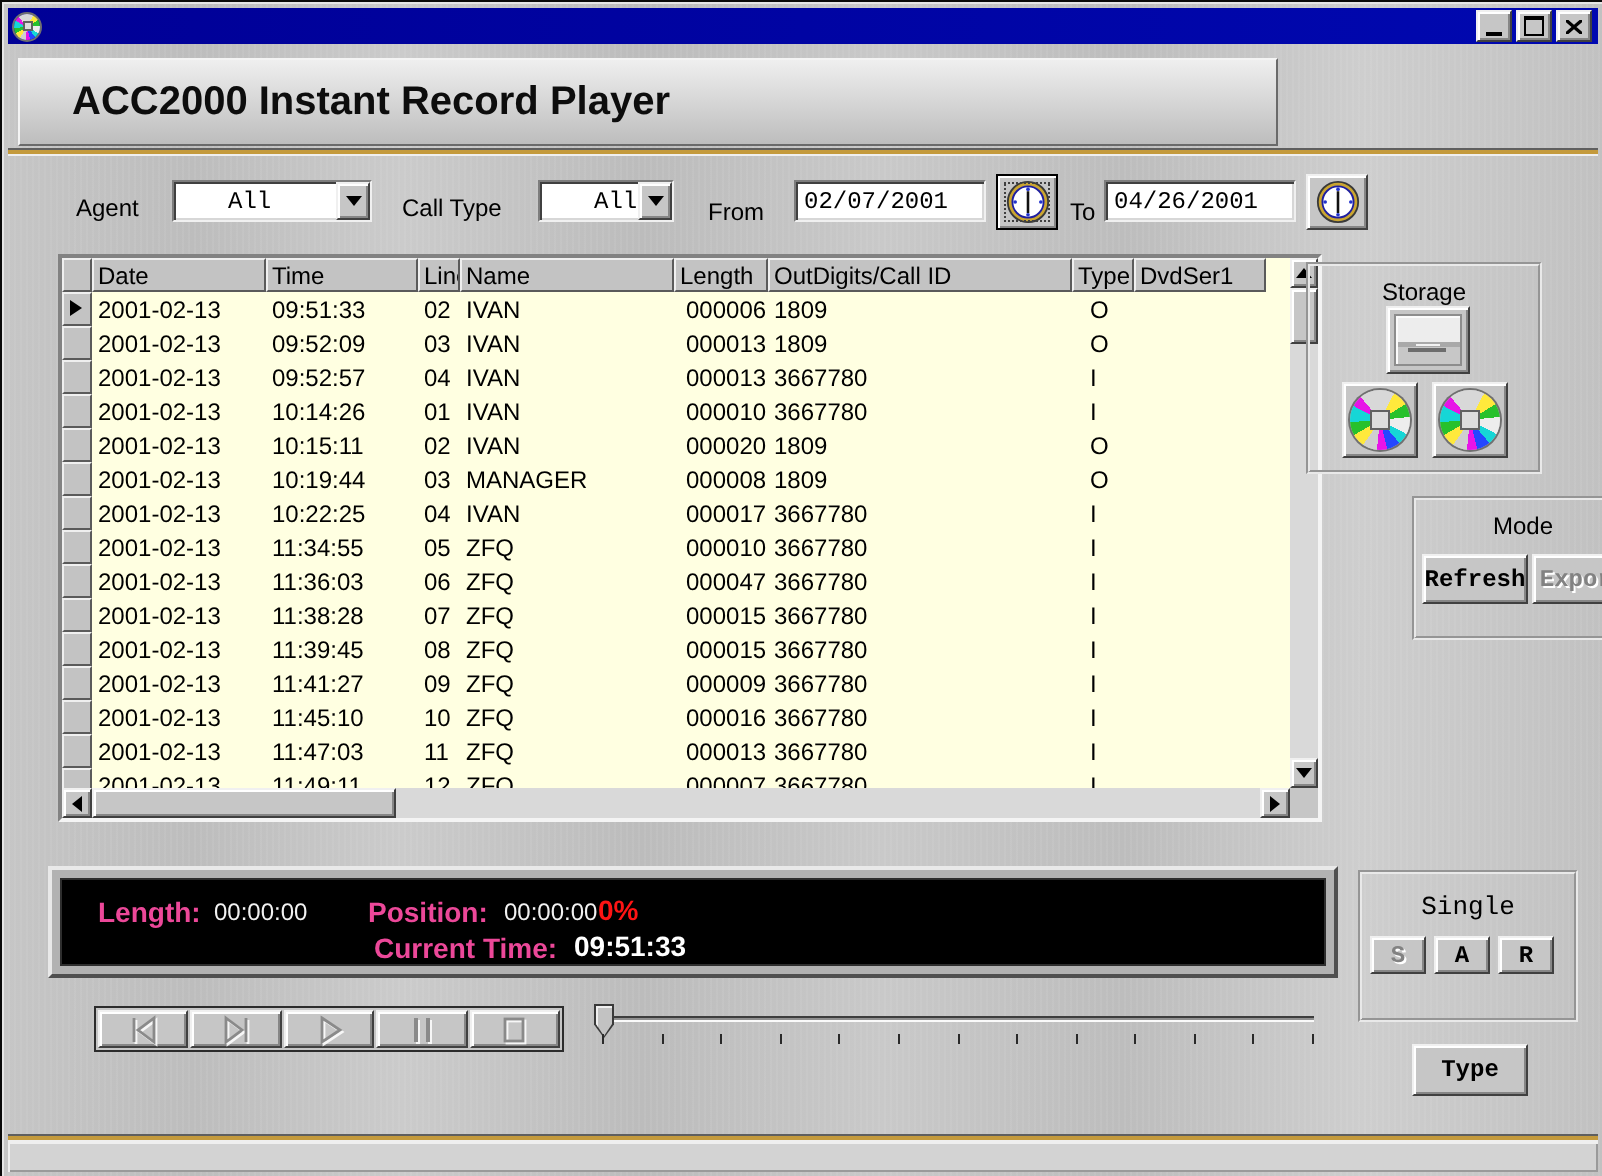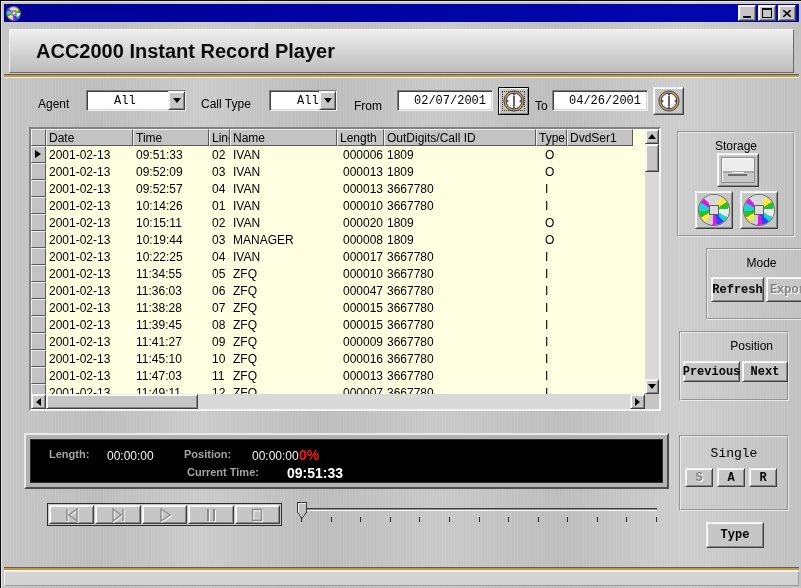--- a/index.html
+++ b/index.html
@@ -31,37 +31,37 @@
   .cd::after{content:'';position:absolute;left:50%;top:50%;transform:translate(-50%,-50%);
     background:#dcdcdc;border:1px solid #606060;}
   .cd.small{width:13px;height:13px;} .cd.small::after{width:3px;height:3px;}
   .cd.big{width:30px;height:30px;} .cd.big::after{width:8px;height:8px;}
   .tb-btns{margin-left:auto;display:flex;gap:2px;}
   .tb-btn{width:16px;height:14px;display:flex;align-items:center;justify-content:center;cursor:default;}
   .g-min{width:8px;height:2px;background:#000;margin-top:7px;}
   .g-max{width:8px;height:7px;border:1px solid #000;border-top-width:2px;}
 
   
-  .header-band{position:absolute;left:8px;top:28px;width:785px;height:44px;
+  .header-band{position:absolute;left:8px;top:28px;width:630px;height:44px;
     background:linear-gradient(180deg,#efefef,#bdbdbd);
     border:1px solid;border-color:#f4f4f4 #6a6a6a #6a6a6a #f4f4f4;box-sizing:border-box;text-align:right;}
   .header-title{position:absolute;left:26px;top:10px;font-size:20px;font-weight:bold;color:#0d0d0d;}
   .rule{height:4px;background:linear-gradient(180deg,#5f5f5f 0 1px,var(--gold-rule) 1px 3px,#efefef 3px 4px);}
   .rule.top{position:absolute;left:3px;top:73px;right:3px;}
   .rule.bottom{position:absolute;left:3px;bottom:18px;right:3px;}
   .status-strip{position:absolute;left:3px;bottom:3px;right:3px;height:15px;background:#d3d3d3;
     box-shadow:inset 1px 1px 0 #efefef, inset -1px -1px 0 #9a9a9a;}
 
   
   .flabel{position:absolute;font-size:12px;}
   .combo{position:absolute;height:21px;display:flex;box-sizing:border-box;padding-left:23px;}
   .combo-value{flex:1;font-size:12px;padding:3px 0 0 4px;overflow:hidden;}
   .combo-btn{width:17px;height:100%;display:flex;align-items:flex-start;justify-content:center;box-sizing:border-box;}
   .tri-down{width:0;height:0;border:4px solid transparent;border-top:5px solid #000;margin-top:6px;}
-  .dateinput{position:absolute;height:21px;box-sizing:border-box;font-size:12px;padding:3px 0 0 16px;}
+  .dateinput{position:absolute;height:21px;box-sizing:border-box;font-size:12px;padding:3px 0 0 4px;}
   .clockbtn{position:absolute;width:31px;height:28px;display:flex;align-items:center;justify-content:center;box-sizing:border-box;}
   .clockbtn.focused{border-color:#000;outline:1px dotted #404040;outline-offset:-5px;}
 
   
   .grid-frame{position:absolute;left:28px;top:126px;width:632px;height:284px;box-sizing:border-box;
     background:#c6c6c6;border:2px solid;border-color:#828282 #f4f4f4 #f4f4f4 #828282;
     box-shadow:inset 1px 1px 0 #4f4f4f;}
   .grid{position:absolute;left:0;top:0;right:14px;bottom:15px;overflow:hidden;background:var(--grid-bg);}
   .grid-header{display:flex;height:17px;}
   .hcell{flex:none;box-sizing:border-box;background:#c3c3c3;font-size:12px;white-space:nowrap;overflow:hidden;
@@ -98,21 +98,21 @@
     background:linear-gradient(180deg,#ededed 0 54%,#a9a9a9 54% 64%,#c7c7c7 64% 100%);
     box-shadow:inset 1px 1px 0 #fbfbfb;}
   .drive-icon::after{content:'';position:absolute;left:6px;bottom:6px;width:19px;height:2px;background:#6d6d6d;}
   .drive-icon::before{content:'';position:absolute;left:10px;bottom:9px;width:12px;height:1px;background:#f2f2f2;}
 
   
   .disp-frame{position:absolute;left:23px;top:432px;width:645px;height:56px;box-sizing:border-box;
     background:#b2b2b2;border:2px solid;border-color:#e9e9e9 #4f4f4f #4f4f4f #e9e9e9;}
   .disp{position:absolute;left:4px;top:4px;right:4px;bottom:4px;background:#000;border:1px solid #2e2e2e;overflow:hidden;}
   .dtext{position:absolute;color:#f2f2f2;font-size:12px;}
-  .dlabel{position:absolute;color:#a3a3a3;font-weight:bold;font-size:11px;}
+  .dlabel{position:absolute;color:#ec4899;font-weight:bold;font-size:14px;}
   .dpercent{position:absolute;color:var(--percent-red);font-weight:bold;font-size:14px;}
   .dtime{position:absolute;color:#fff;font-weight:bold;font-size:14px;}
   .dmsg{position:absolute;right:8px;top:4px;text-align:right;color:var(--message-yellow);
     font-weight:bold;font-size:15px;line-height:19px;}
 
   
   .pb-group{position:absolute;left:46px;top:502px;width:235px;height:23px;box-sizing:border-box;
     border:1px solid #2c2c2c;background:#c6c6c6;display:flex;gap:1px;padding:1px;}
   .pb-btn{flex:1;display:flex;align-items:center;justify-content:center;}
   .pb-btn svg{filter:drop-shadow(1px 1px 0 rgba(255,255,255,0.85));}
@@ -396,44 +396,39 @@
           <div class="tri-lf"></div>
         </div>
       <div class="hthumb raised"></div>
       <div class="sbtn h raised" style="right:0;">
           <div class="tri-rt"></div>
         </div>
     </div>
     <div class="corner"></div>
   </div>
 
-  <div class="panel" style="left:676px;top:130px;width:118px;height:106px;">
+  <div class="panel" style="left:652px;top:130px;width:118px;height:106px;">
     <div class="panel-label">Storage</div>
     <div class="pbtn raised" style="left:38px;top:20px;width:42px;height:34px;">
       <div class="drive-icon"></div>
     </div>
     <div class="pbtn raised" style="left:16px;top:58px;width:38px;height:38px;">
       <div class="cd big"></div>
     </div>
     <div class="pbtn raised" style="left:61px;top:58px;width:38px;height:38px;">
       <div class="cd big"></div>
     </div>
   </div>
 
   <div class="panel" style="left:705px;top:247px;width:111px;height:72px;">
     <div class="panel-label">Mode</div>
     <div class="pbtn raised" style="left:3px;top:27px;width:53px;height:25px;">Refresh</div>
     <div class="pbtn raised disabled" style="left:58px;top:27px;width:51px;height:25px;">Export</div>
   </div>
 
-  <div class="panel" style="left:678px;top:330px;width:110px;height:70px;">
-    <div class="panel-label" style="text-align:right;padding-right:14px;">Position</div>
-    <div class="pbtn raised" style="left:2px;top:28px;width:57px;height:21px;">Previous</div>
-    <div class="pbtn raised" style="left:61px;top:28px;width:46px;height:21px;">Next</div>
-  </div>
 
   <div class="disp-frame">
     <div class="disp">
       <div class="dlabel" style="left:18px;top:8px;">Length:</div>
       <div class="dtext" style="left:76px;top:9px;">00:00:00</div>
       <div class="dlabel" style="left:153px;top:8px;">Position:</div>
       <div class="dtext" style="left:221px;top:9px;">00:00:00</div>
       <div class="dpercent" style="left:268px;top:7px;">0%</div>
       <div class="dlabel" style="left:156px;top:26px;">Current Time:</div>
       <div class="dtime" style="left:256px;top:25px;">09:51:33</div>

